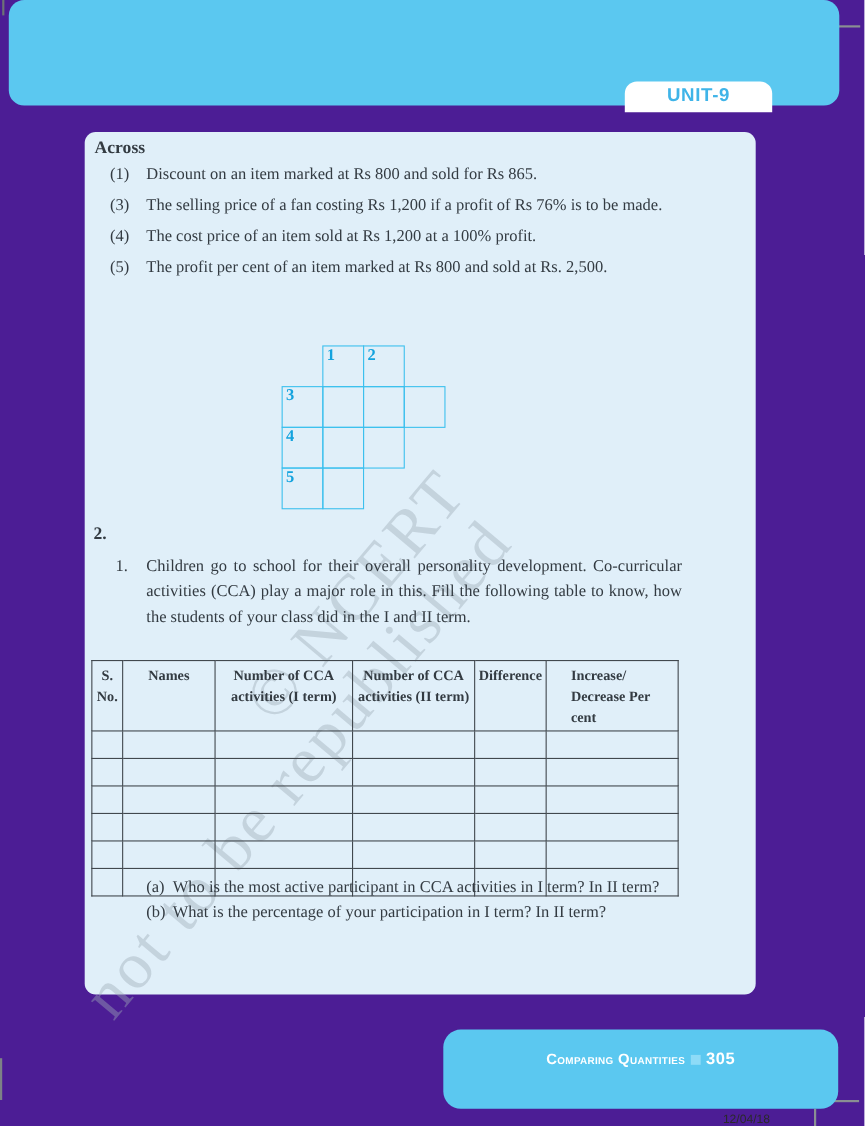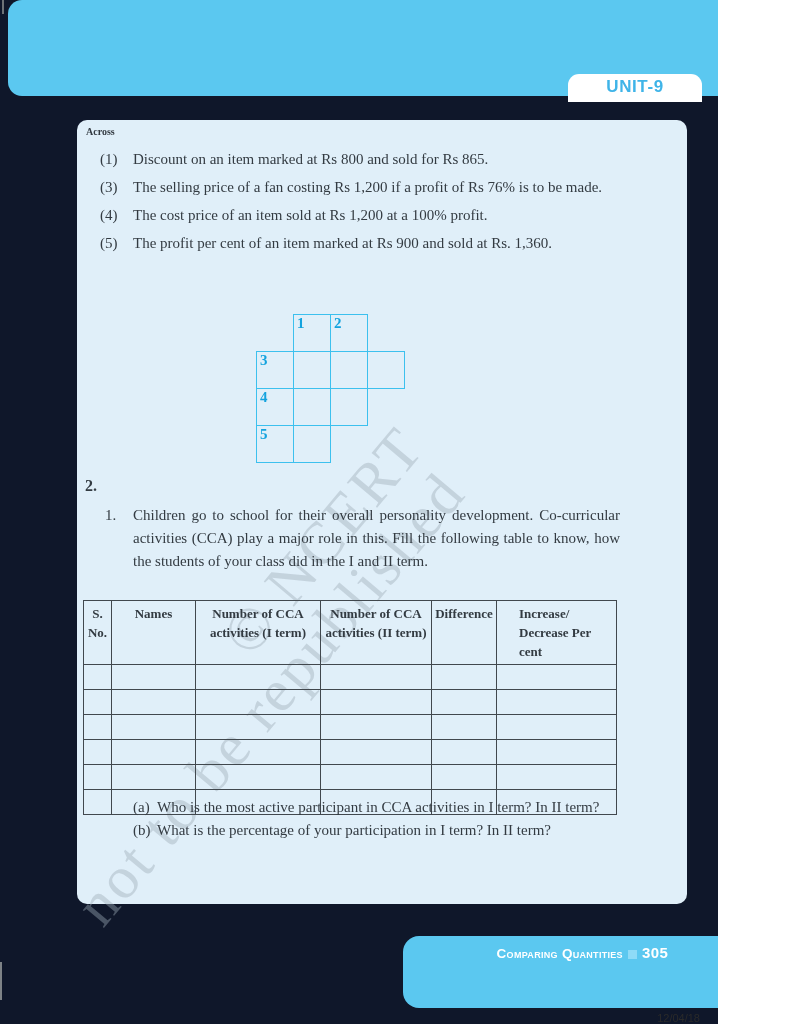--- a/index.html
+++ b/index.html
@@ -1,16 +1,16 @@
 <!DOCTYPE html>
 <html><head>
 <meta charset="utf-8">
 <style>
   html,body{margin:0;padding:0;background:#fff;}
-  .page{position:relative;width:718px;height:1024px;background:#0f172a;overflow:hidden;
+  .page{position:relative;width:786px;height:1024px;background:#4c1d95;overflow:hidden;
         font-family:"Liberation Serif",serif;color:#333b42;}
 
   
   .mark{position:absolute;background:#8a8f93;}
   .mark-tl{left:2px;top:0;width:2px;height:14px;background:#6d7276;}
   .mark-tr-v{left:741px;top:0;width:2px;height:12px;background:#5f6468;}
   .mark-tr-h{left:752px;top:23px;width:30px;height:2px;}
   .mark-br-h{left:751px;top:1000px;width:30px;height:2px;}
   .mark-br-v{left:740px;top:1008px;width:2px;height:16px;}
   .mark-bl{left:0;top:962px;width:2px;height:38px;background:#7d8286;}
@@ -30,21 +30,21 @@
   .panel > *{position:absolute;z-index:2;}
 
   
   .wm{position:absolute;z-index:1;white-space:nowrap;
       font-family:"Liberation Serif",serif;font-size:60px;letter-spacing:3px;
       color:rgba(158,172,184,0.42);transform:rotate(-50deg);transform-origin:0 50%;}
   .wm1{left:235px;top:612px;}
   .wm2{left:88px;top:882px;}
 
   
-  .across-heading{left:9px;top:6px;font-weight:bold;font-size:10px;}
+  .across-heading{left:9px;top:6px;font-weight:bold;font-size:16px;}
   .clues{left:23px;top:27px;width:524px;font-size:15px;line-height:24px;}
   .clue{display:flex;margin-bottom:4px;}
   .clue-num{width:33px;flex:none;}
   .clue-text{width:487px;text-align:justify;}
 
   
   .crossword{left:179px;top:194px;width:152px;height:152px;}
   .cw-cell{position:absolute;width:38px;height:38px;box-sizing:border-box;
            border:1.5px solid #3cc0ee;}
   .cw-label{position:absolute;left:3px;top:0px;font-weight:bold;font-size:15px;
@@ -67,21 +67,21 @@
 
   
   .bottom{left:51px;top:676px;width:510px;font-size:15px;line-height:23px;}
   .question{display:flex;margin-left:5px;}
   .q-num{width:24px;flex:none;}
   .q-text{width:465px;}
 
   
   .footer-box{position:absolute;left:403px;top:936px;width:359px;height:72px;
               background:#5bc8f0;border-radius:16px;}
-  .footer-line{text-align:center;margin-top:8px;color:#ffffff;
+  .footer-line{text-align:center;margin-top:18px;color:#ffffff;
                font-family:"Liberation Sans",sans-serif;font-weight:bold;
                font-variant:small-caps;font-size:13.5px;letter-spacing:.3px;}
   .footer-square{display:inline-block;width:9px;height:9px;background:#8edbf7;
                  margin:0 5px;vertical-align:-1px;}
   .footer-page{font-variant:normal;font-size:15px;letter-spacing:.5px;}
   .footer-date{position:absolute;right:62px;top:48px;color:#2a2a2a;
                font-family:"Liberation Sans",sans-serif;font-size:11px;margin-top:28px;}
 </style>
 </head>
 <body>
@@ -112,21 +112,21 @@
       <div class="clue">
         <span class="clue-num">(3)</span>
         <span class="clue-text">The selling price of a fan costing Rs 1,200 if a profit of Rs 76% is to be made.</span>
       </div>
       <div class="clue">
         <span class="clue-num">(4)</span>
         <span class="clue-text">The cost price of an item sold at Rs 1,200 at a 100% profit.</span>
       </div>
       <div class="clue">
         <span class="clue-num">(5)</span>
-        <span class="clue-text">The profit per cent of an item marked at Rs 900 and sold at Rs. 1,360.</span>
+        <span class="clue-text">The profit per cent of an item marked at Rs 800 and sold at Rs. 2,500.</span>
       </div>
     </div>
 
     <div class="crossword">
         <div class="cw-cell" style="left: 37px; top: 0px;">
           <span class="cw-label">1</span>
         </div>
         <div class="cw-cell" style="left: 74px; top: 0px;">
           <span class="cw-label">2</span>
         </div>

